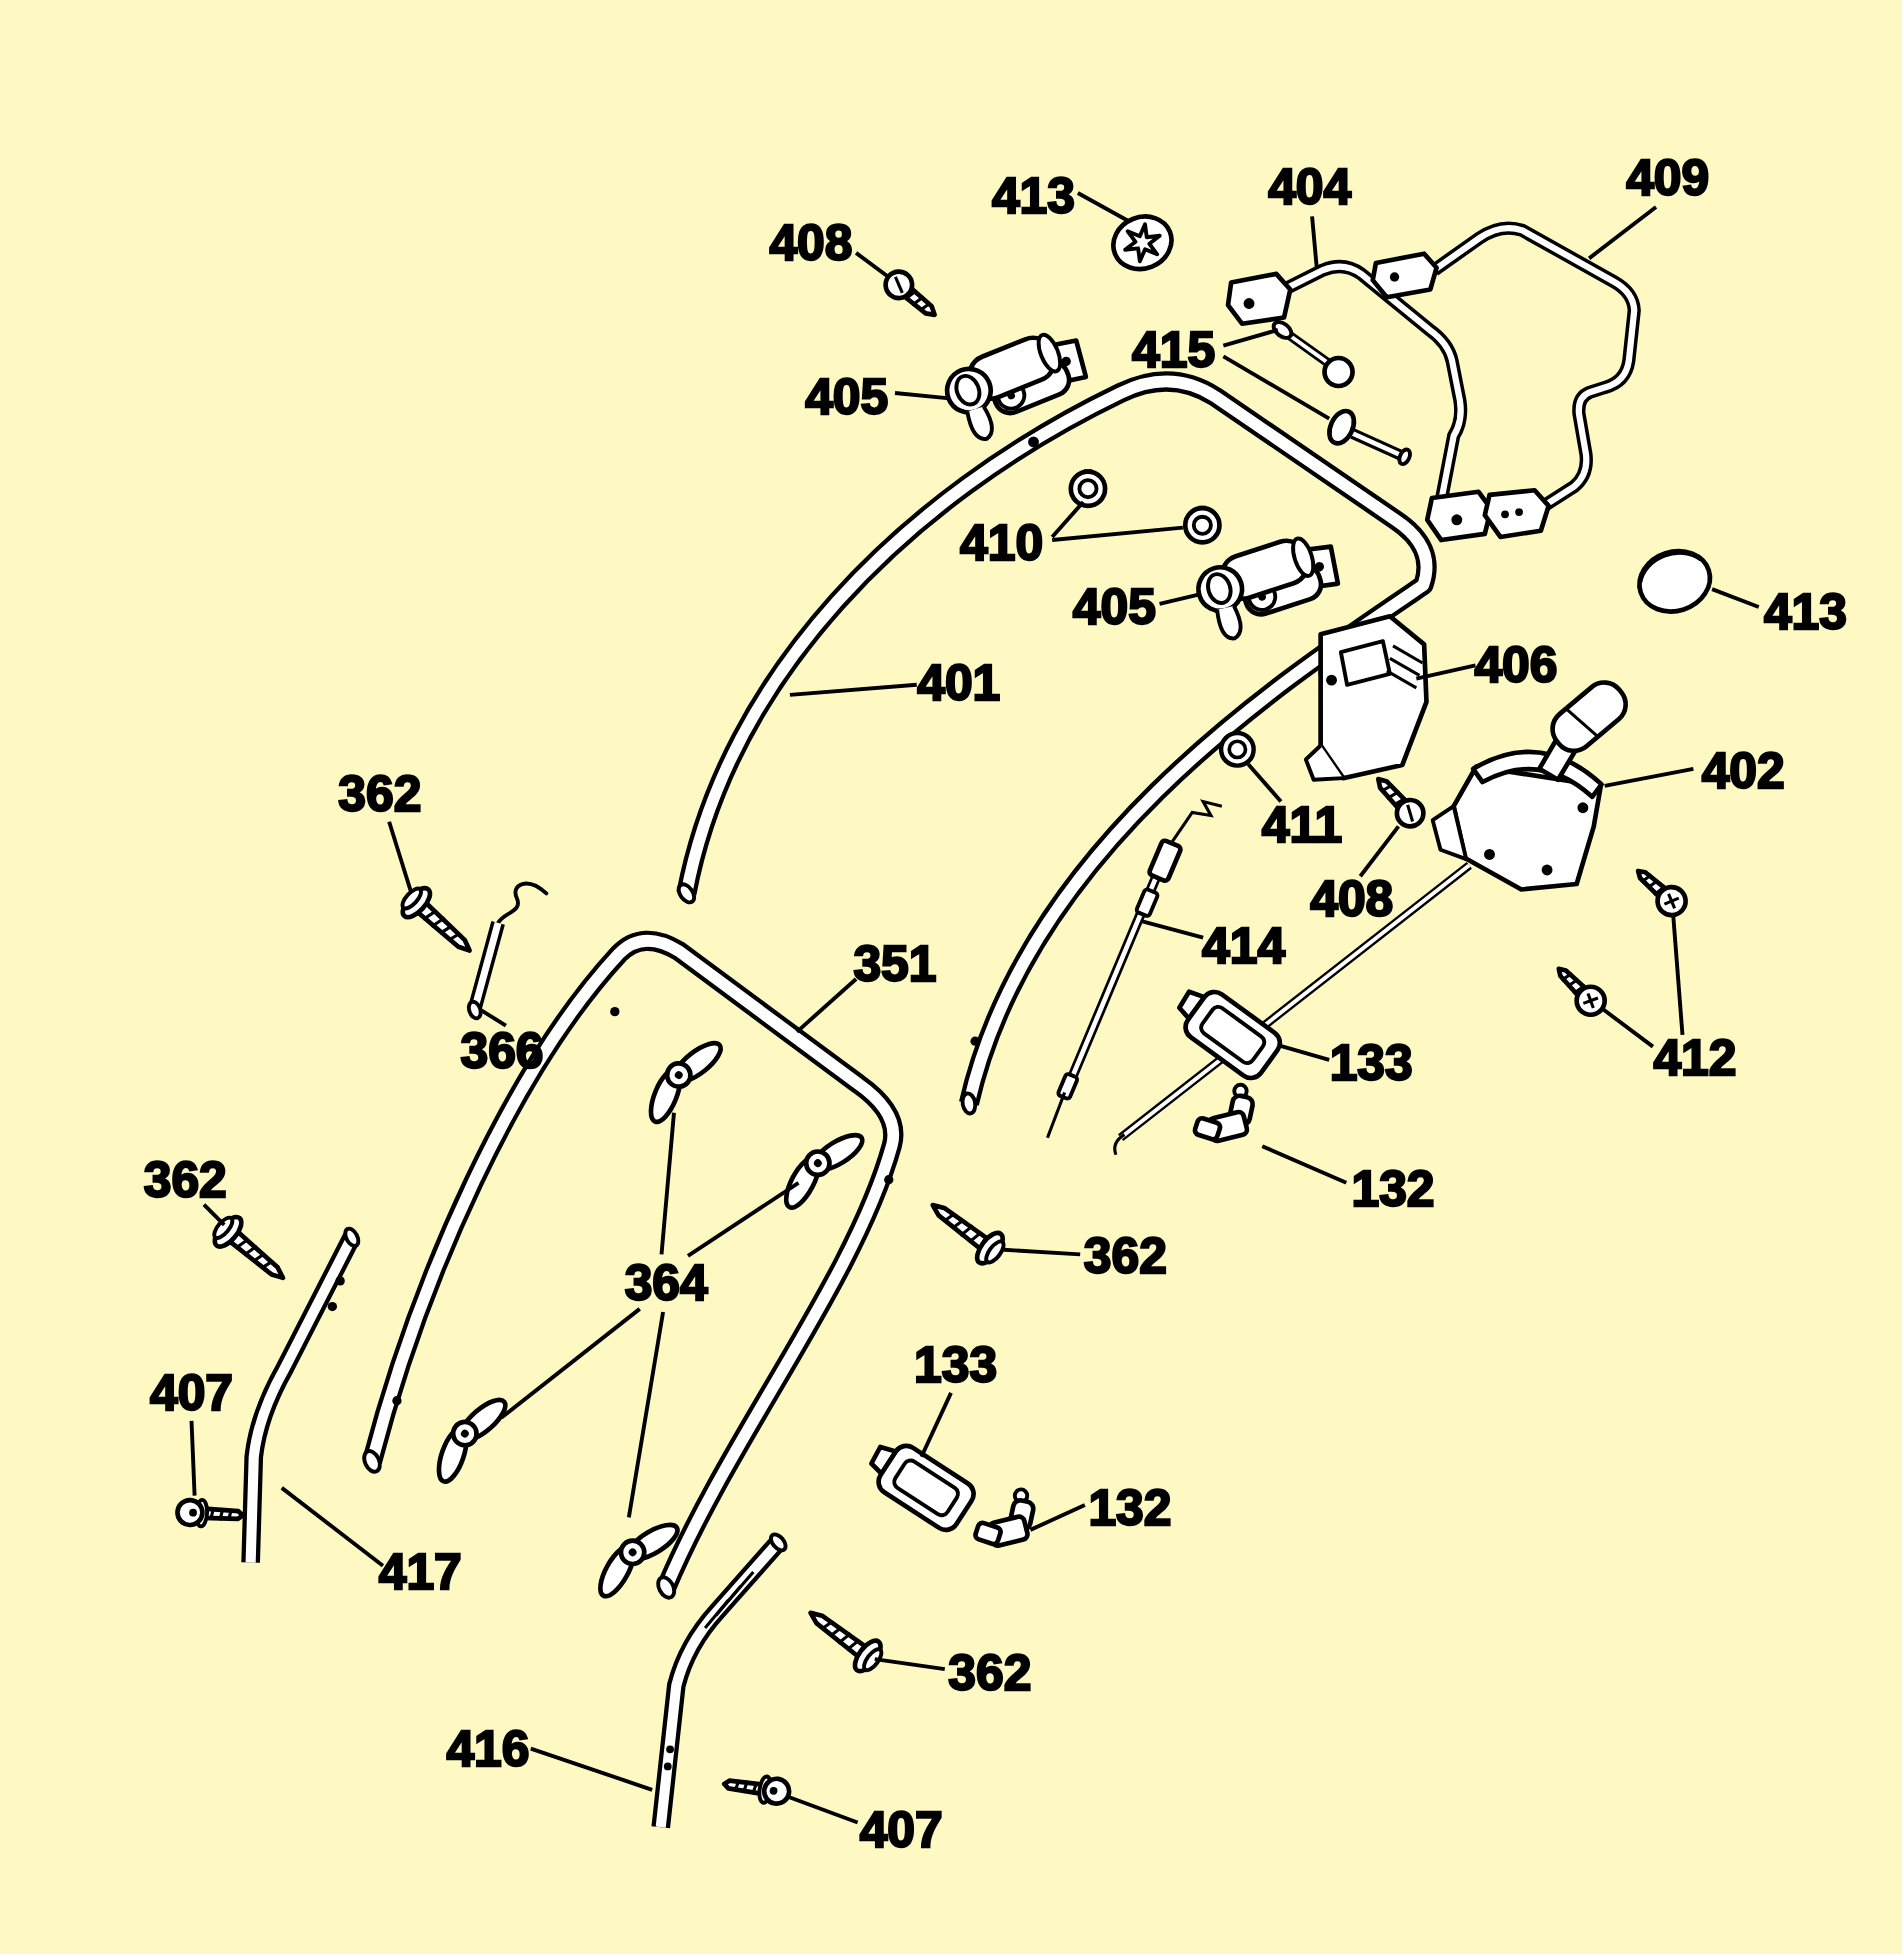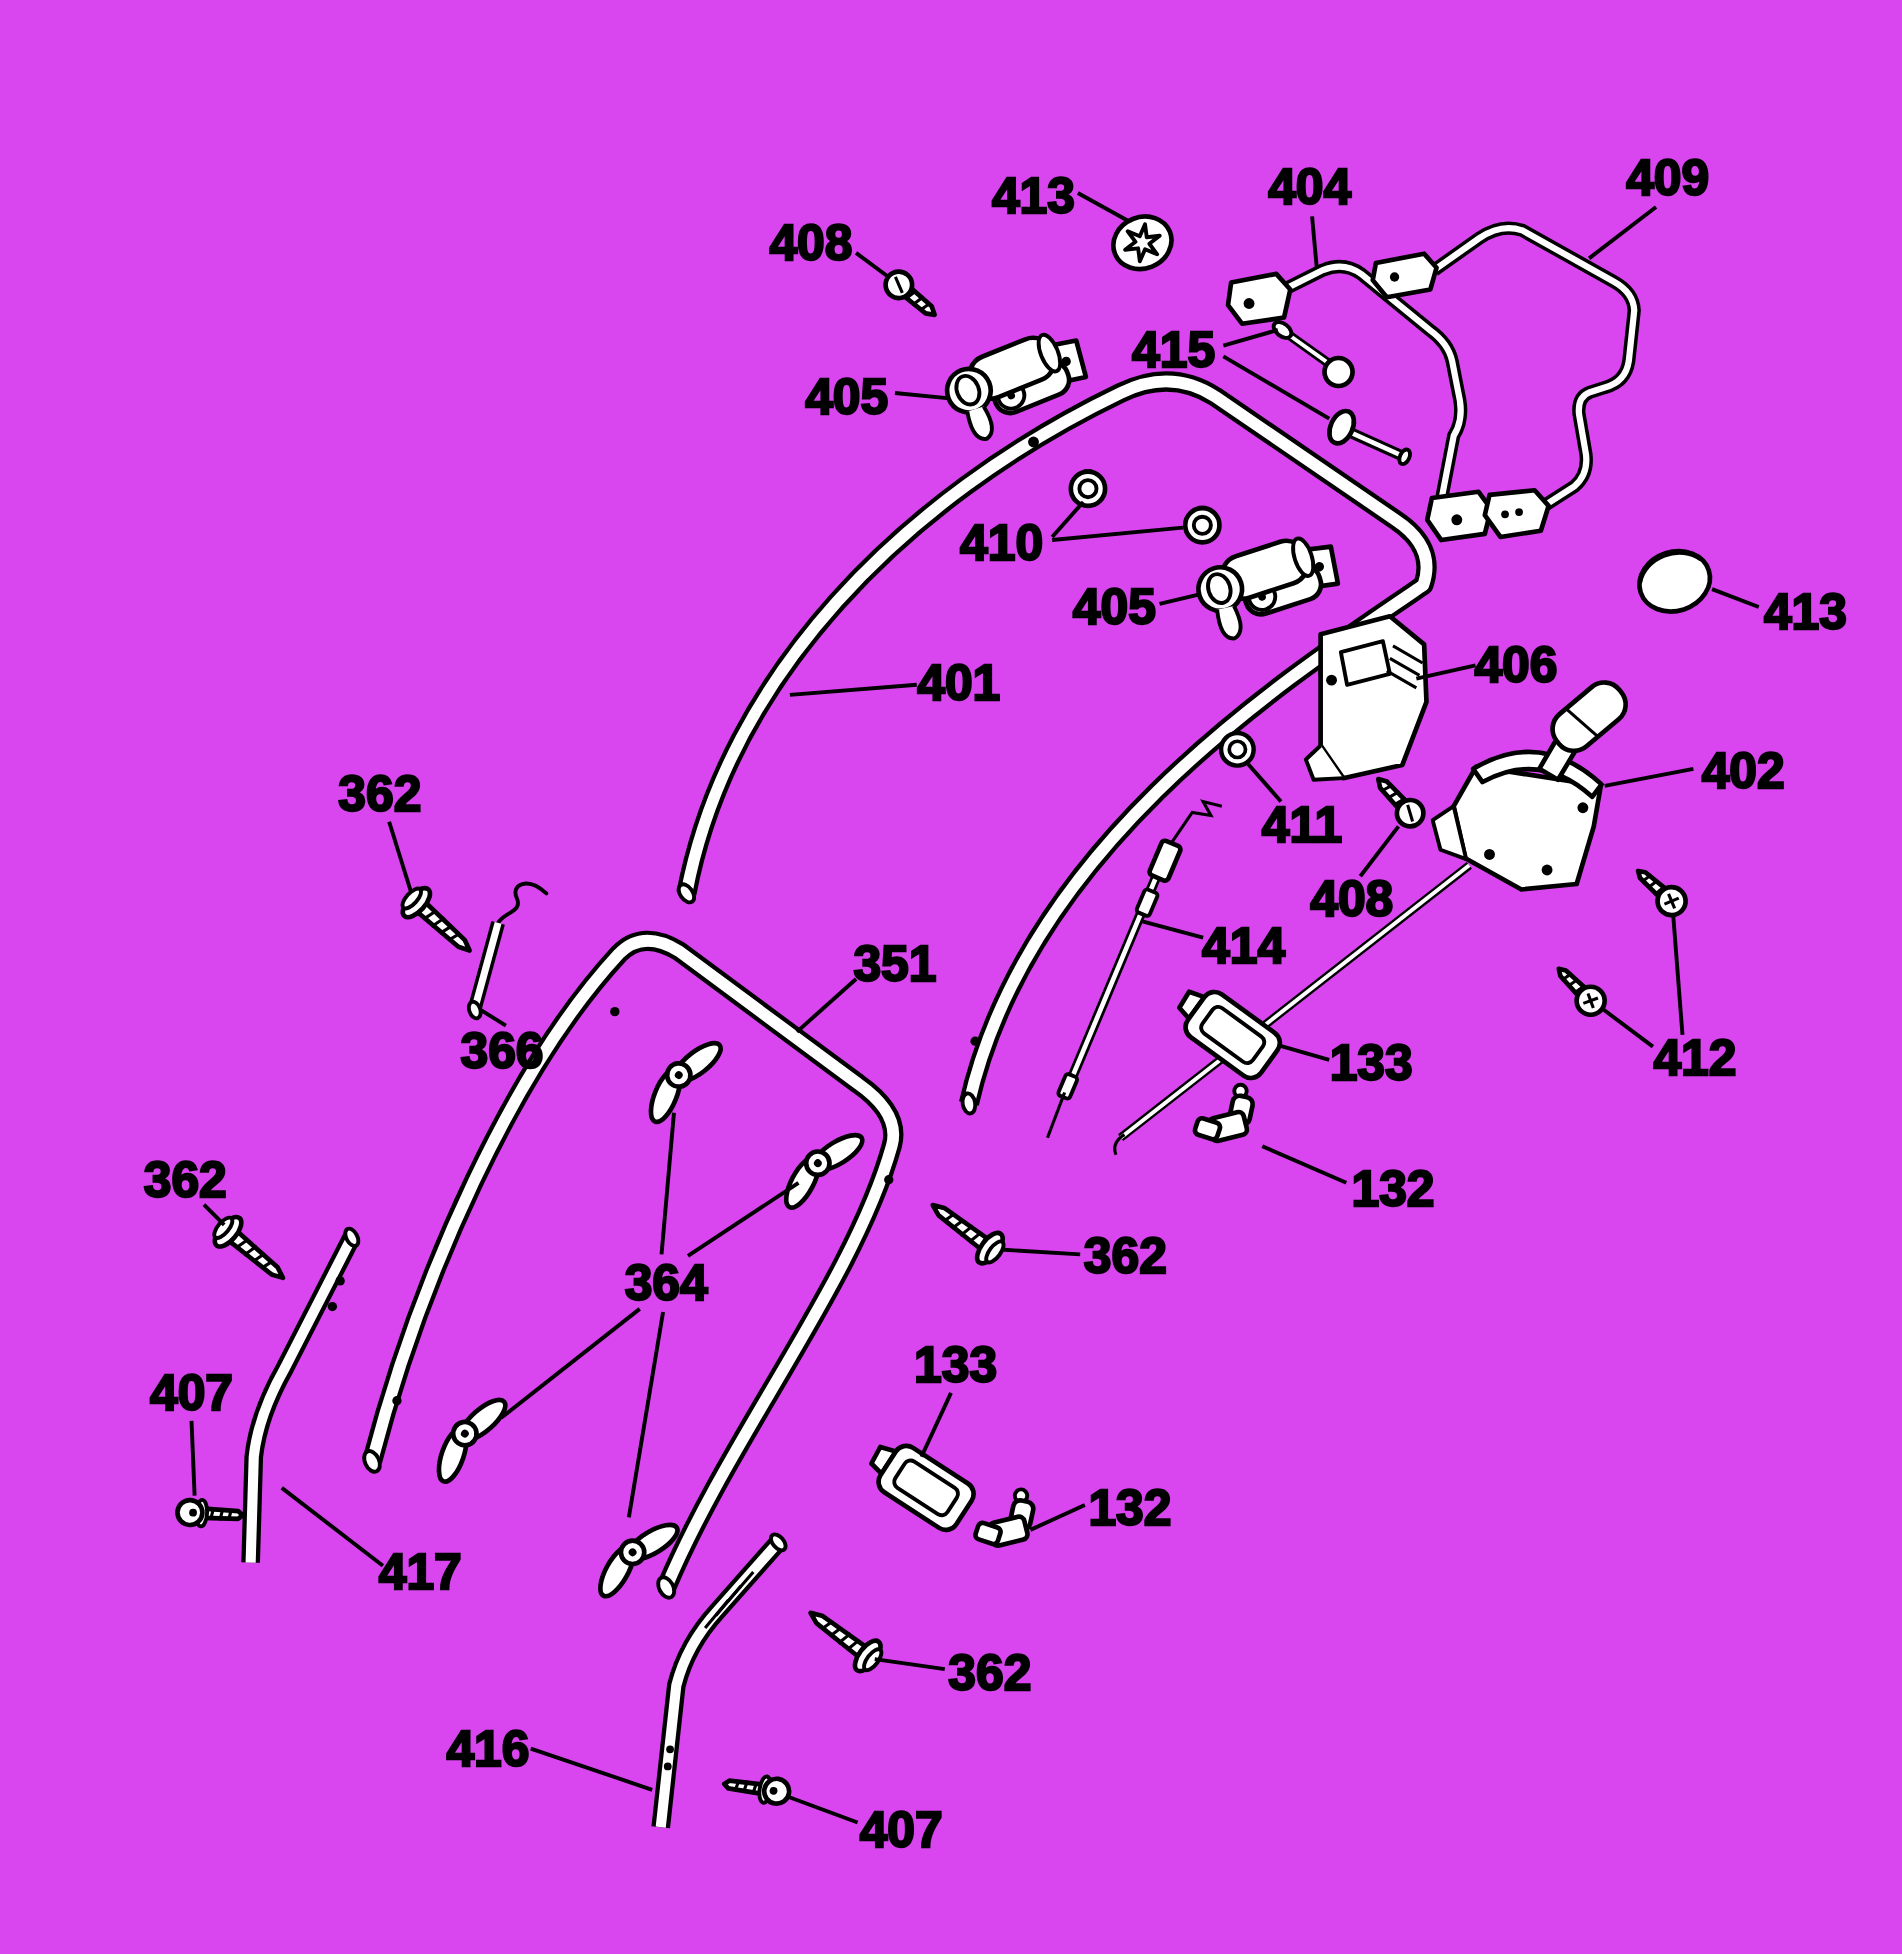--- a/index.html
+++ b/index.html
@@ -1,16 +1,16 @@
 <!DOCTYPE html>
 <html style="font-size:12.5px"><head>
 <meta charset="utf-8">
 <style>
   html,body{margin:0;padding:0;background:#ffffff;}
-  .stage{width:1902px;height:1954px;position:relative;background:#d946ef;}
+  .stage{width:1902px;height:1954px;position:relative;background:#fef9c3;}
   svg{display:block;}
   .wh{fill:#fff;stroke:#000;stroke-width:6;stroke-linejoin:round;}
   .wh2{fill:#fff;stroke:#000;stroke-width:5;stroke-linejoin:round;}
   .ln{stroke:#000;stroke-width:5;fill:none;stroke-linecap:round;}
   .thin{stroke:#000;stroke-width:4;fill:none;}
   .to{fill:none;stroke:#000;stroke-linejoin:round;}
   .ti{fill:none;stroke:#fff;stroke-linejoin:round;}
   .dot{fill:#000;stroke:none;}
   .leader{stroke:#000;stroke-width:5;}
   .lbl{font-family:"Liberation Sans",sans-serif;font-weight:700;font-size:64px;

